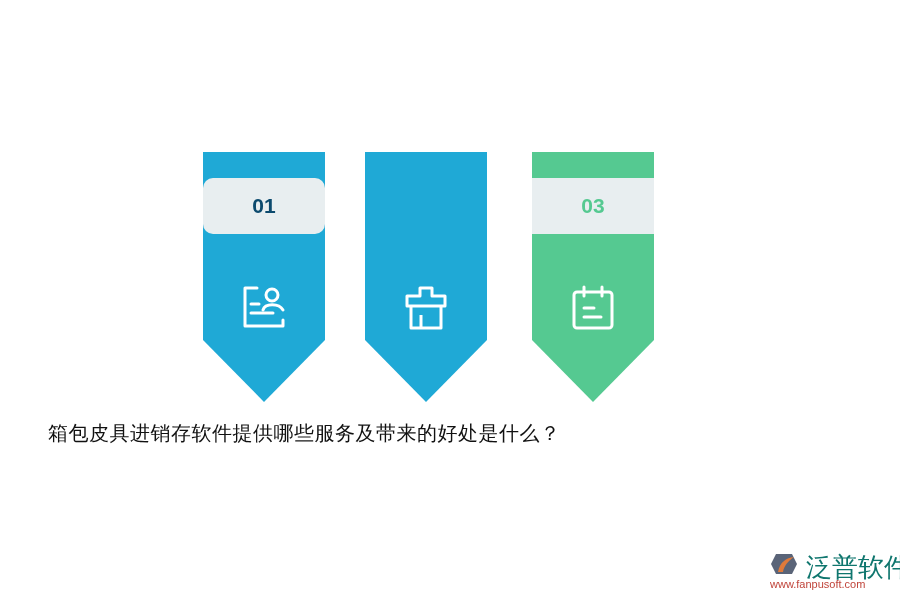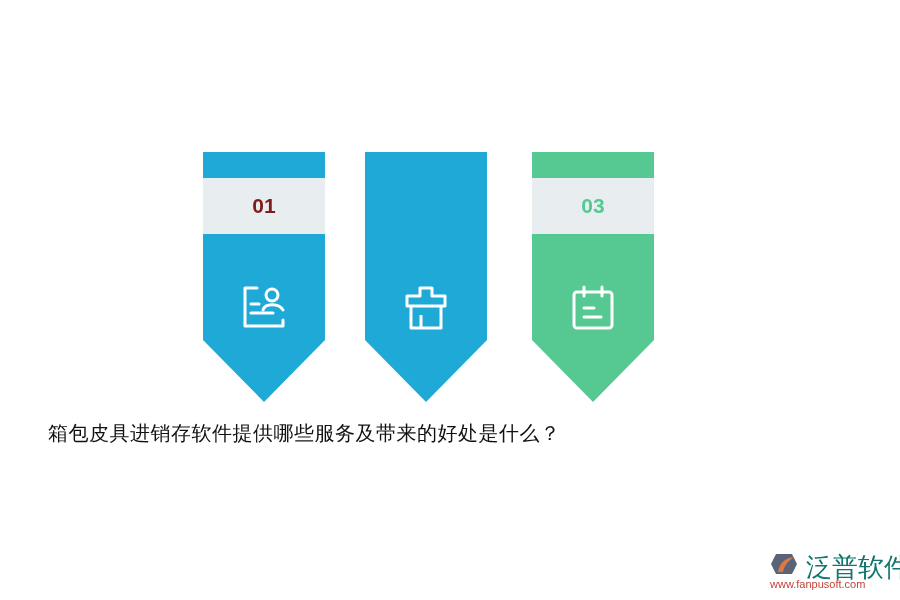--- a/index.html
+++ b/index.html
@@ -16,21 +16,21 @@
   .logo { position:absolute; left:766px; top:550px; width:130px; height:42px; }
   .logo .brand { position:absolute; left:40px; top:0; font-size:26px; color:#0f766e; white-space:nowrap; }
   .logo .url { position:absolute; left:4px; top:28px; font-family:Liberation Sans, sans-serif;
     font-size:11px; color:#c0443a; white-space:nowrap; }
 </style>
 </head>
 <body>
 
 <div class="card" style="left:203px;">
   <div class="shape" style="background:#1fa9d6;"></div>
-  <div class="band" style="color:#7f1d1d;">
+  <div class="band" style="color:#0c4a6e;border-radius:10px;">
     <span>01</span>
   </div>
   <svg class="icon" viewBox="0 0 50 50" fill="none" stroke="#fff" stroke-width="3" stroke-linecap="round" stroke-linejoin="round">
     <path d="M18 6 H6 V44 H44 V38"></path>
     <circle cx="33" cy="13" r="6"></circle>
     <path d="M24 28 C26 21 40 21 44 28"></path>
     <line x1="12" y1="22" x2="20" y2="22"></line>
     <line x1="12" y1="31" x2="34" y2="31"></line>
   </svg>
 </div>

